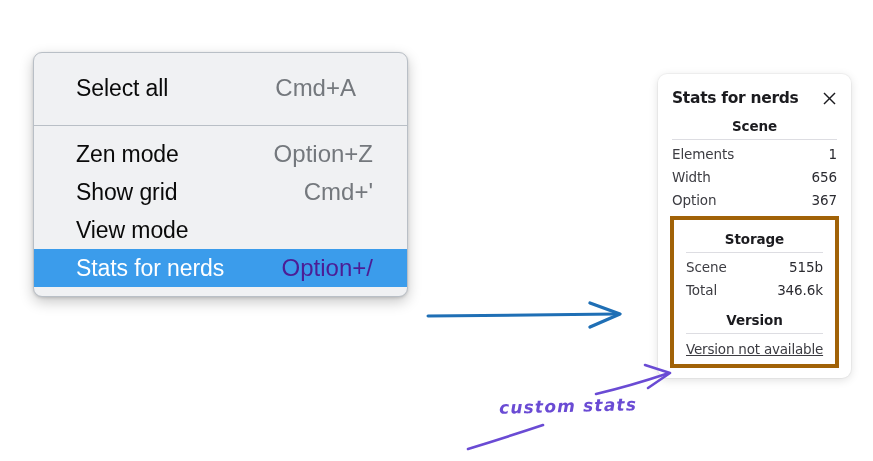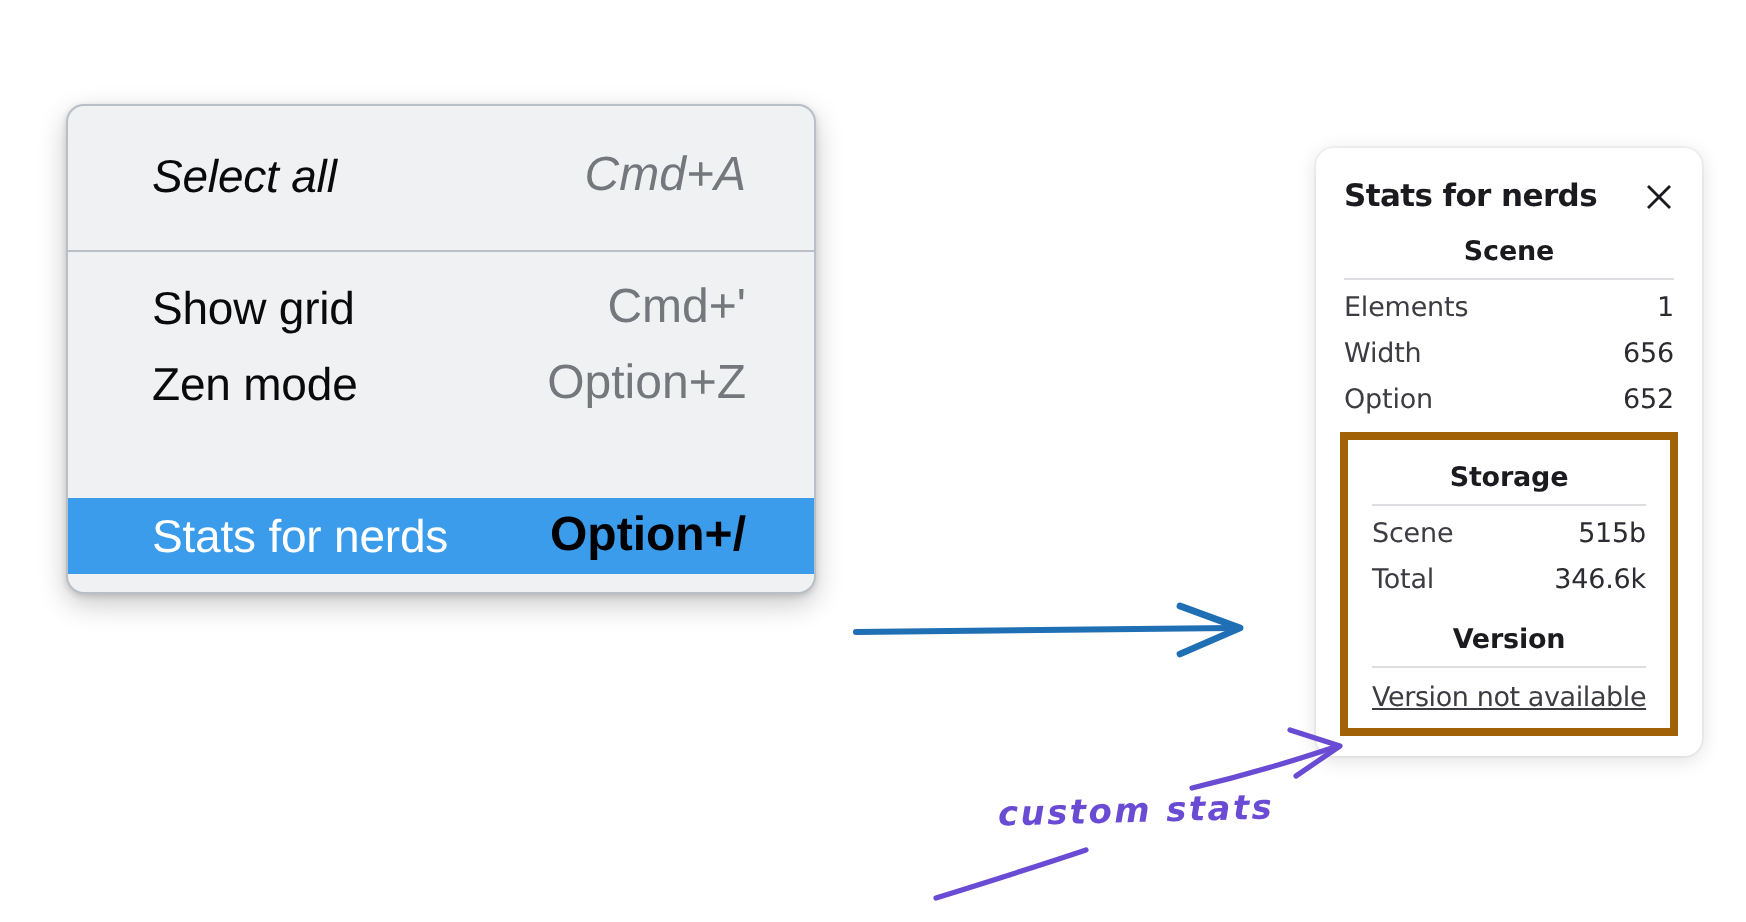--- a/index.html
+++ b/index.html
@@ -26,22 +26,21 @@
     border: 1px solid #b9bfc6;
     border-radius: 9px;
     box-shadow: 0 5px 14px rgba(0,0,0,0.22), 0 1px 3px rgba(0,0,0,0.14);
     overflow: hidden;
     box-sizing: border-box;
   }
   .menu-section {
     padding: 9px 0 9px 0;
   }
   .menu-section.first {
-    padding: 16px 0 18px 0;
-    font-style: italic;
+    padding: 16px 17px 18px 0;
   }
   .menu-divider {
     height: 1px;
     background: #b9bfc6;
     width: 100%;
   }
   .menu-item {
     display: flex;
     align-items: center;
     justify-content: space-between;
@@ -60,22 +59,21 @@
     color: #74787d;
     white-space: nowrap;
   }
   .menu-item.selected {
     background: #3b9ceb;
   }
   .menu-item.selected .mi-label {
     color: #ffffff;
   }
   .menu-item.selected .mi-shortcut {
-    color: #000000;
-    font-weight: bold;
+    color: #4c1d95;
   }
 
   
   #stats-panel {
     position: absolute;
     left: 658px;
     top: 74px;
     width: 193px;
     background: #ffffff;
     border-radius: 9px;
@@ -181,28 +179,29 @@
     <div class="menu-item">
       <span class="mi-label">Select all</span>
       <span class="mi-shortcut">Cmd+A</span>
     </div>
   </div>
 
   <div class="menu-divider"></div>
 
   <div class="menu-section">
     <div class="menu-item">
+      <span class="mi-label">Zen mode</span>
+      <span class="mi-shortcut">Option+Z</span>
+    </div>
+    <div class="menu-item">
       <span class="mi-label">Show grid</span>
       <span class="mi-shortcut">Cmd+'</span>
     </div>
     <div class="menu-item">
-      <span class="mi-label">Zen mode</span>
-      <span class="mi-shortcut">Option+Z</span>
-    </div>
-    <div class="menu-item">
+      <span class="mi-label">View mode</span>
     </div>
     <div class="menu-item selected">
       <span class="mi-label">Stats for nerds</span>
       <span class="mi-shortcut">Option+/</span>
     </div>
   </div>
 
 </div>
 
 <div id="stats-panel">
@@ -225,21 +224,21 @@
     <div class="sp-row">
       <span class="sp-key">Elements</span>
       <span class="sp-val">1</span>
     </div>
     <div class="sp-row">
       <span class="sp-key">Width</span>
       <span class="sp-val">656</span>
     </div>
     <div class="sp-row">
       <span class="sp-key">Option</span>
-      <span class="sp-val">652</span>
+      <span class="sp-val">367</span>
     </div>
 
     <div id="custom-region">
 
       <div class="sp-section-title">Storage</div>
       <div class="sp-rule"></div>
 
       <div class="sp-row">
         <span class="sp-key">Scene</span>
         <span class="sp-val">515b</span>

